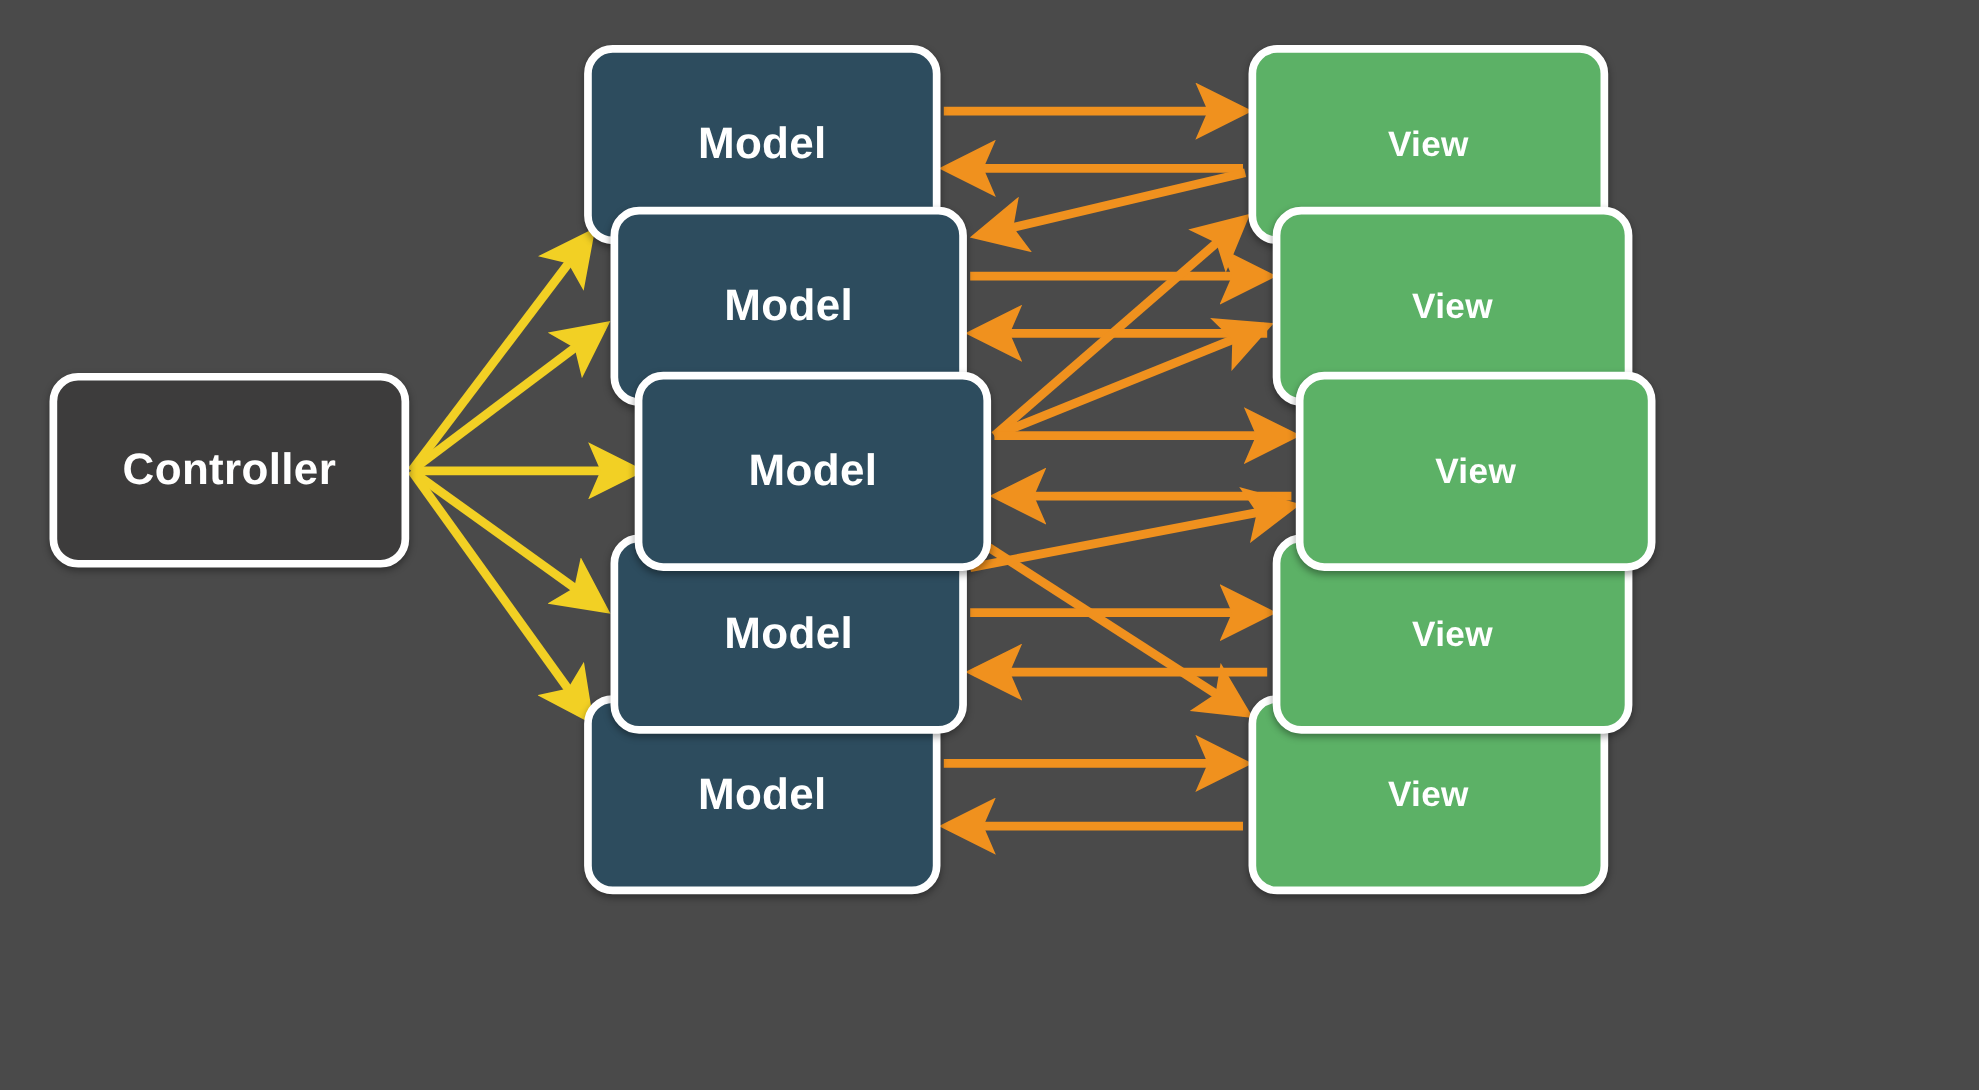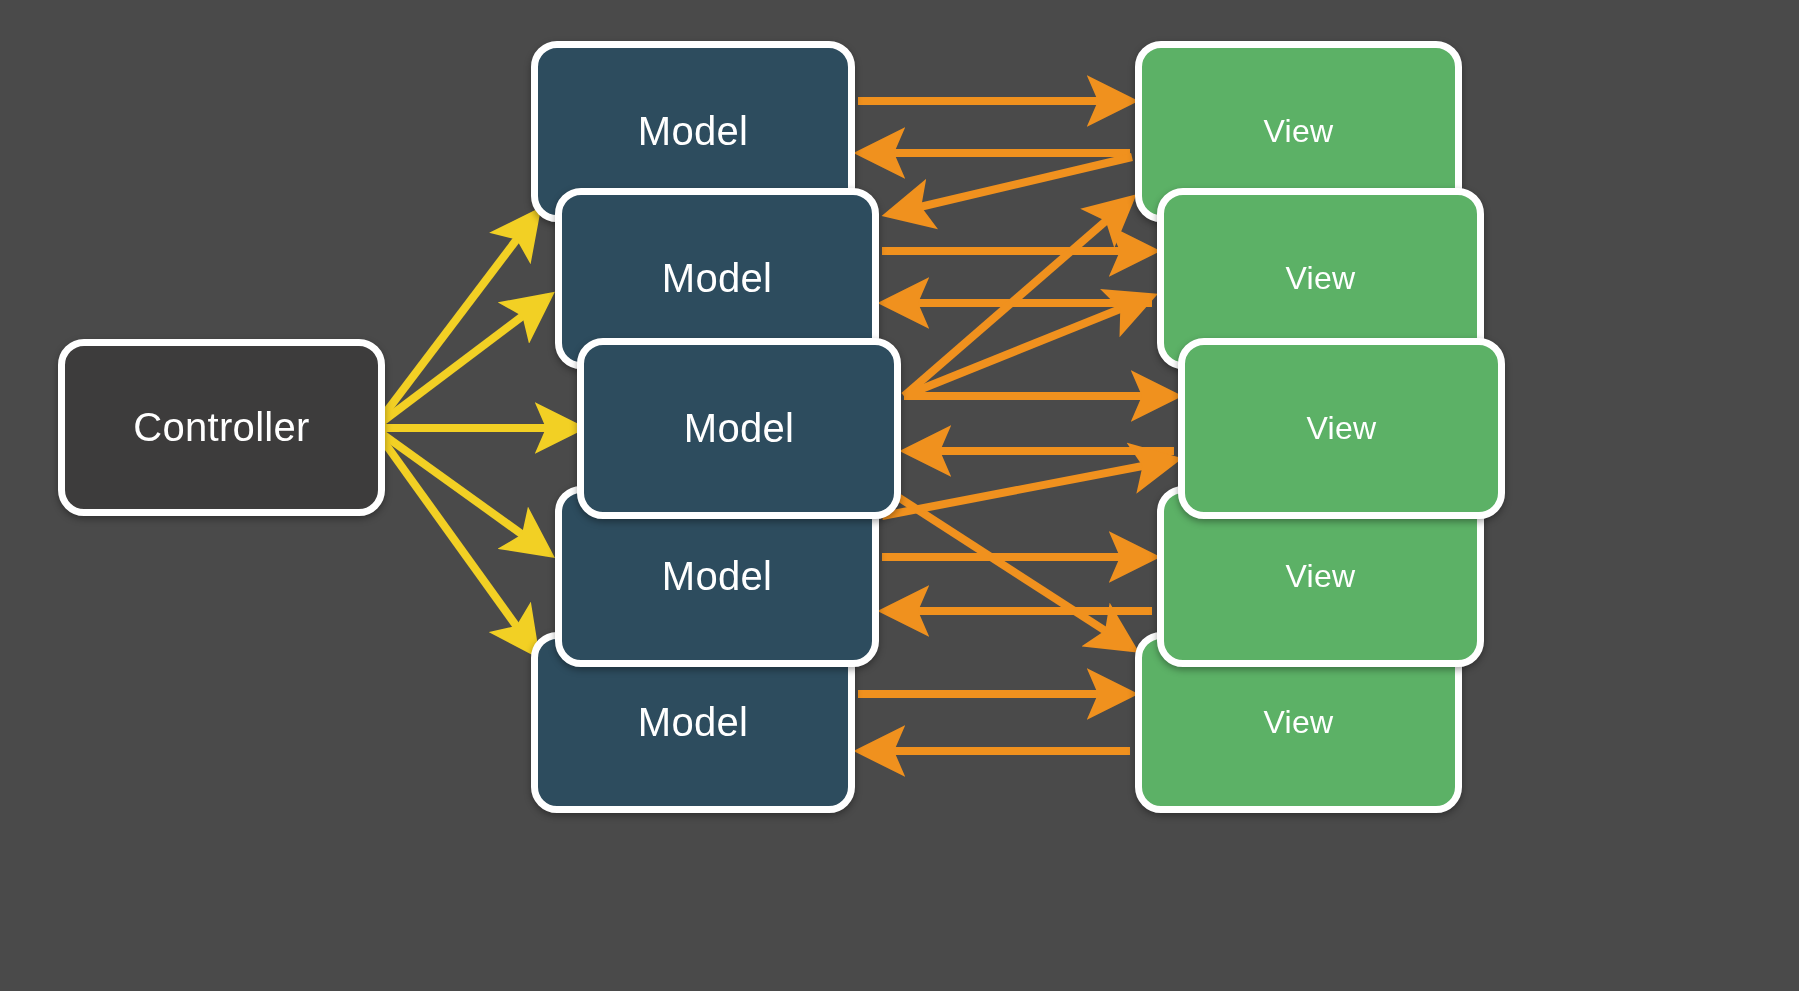--- a/index.html
+++ b/index.html
@@ -14,21 +14,21 @@
 
   .node{
     position:absolute;
     box-sizing:border-box;
     border:7px solid #ffffff;
     border-radius:26px;
     display:flex;
     align-items:center;
     justify-content:center;
     color:#ffffff;
-    font-weight:400;
+    font-weight:700;
     letter-spacing:.3px;
     box-shadow:0 3px 7px rgba(0,0,0,.35);
     user-select:none;
   }
   .node .lbl{pointer-events:none;}
 
   .controller{
     background:#3d3c3c;
     font-size:40px;
   }
@@ -94,21 +94,21 @@
       <line x1="882" y1="557" x2="1152" y2="557" marker-end="url(#ah-orange)"></line>
 
       <line x1="1152" y1="611" x2="886" y2="611" marker-end="url(#ah-orange)"></line>
 
       <line x1="858" y1="694" x2="1130" y2="694" marker-end="url(#ah-orange)"></line>
 
       <line x1="1130" y1="751" x2="862" y2="751" marker-end="url(#ah-orange)"></line>
     </g>
   </svg>
 
-  <div class="node controller" id="n-controller" style="left: 58px; top: 339px; width: 327px; height: 177px; background: rgb(61, 60, 60); border-color: rgb(255, 255, 255); color: rgb(255, 255, 255);">
+  <div class="node controller" id="n-controller" style="left: 45px; top: 339px; width: 327px; height: 177px; background: rgb(61, 60, 60); border-color: rgb(255, 255, 255); color: rgb(255, 255, 255);">
     <span class="lbl">Controller</span>
   </div>
 
   <div class="node model" id="n-model-5" style="left: 531px; top: 632px; width: 324px; height: 181px; background: rgb(45, 76, 94); border-color: rgb(255, 255, 255); color: rgb(255, 255, 255);">
     <span class="lbl">Model</span>
   </div>
   <div class="node model" id="n-model-4" style="left: 555px; top: 486px; width: 324px; height: 181px; background: rgb(45, 76, 94); border-color: rgb(255, 255, 255); color: rgb(255, 255, 255);">
     <span class="lbl">Model</span>
   </div>
   <div class="node model" id="n-model-1" style="left: 531px; top: 41px; width: 324px; height: 181px; background: rgb(45, 76, 94); border-color: rgb(255, 255, 255); color: rgb(255, 255, 255);">

